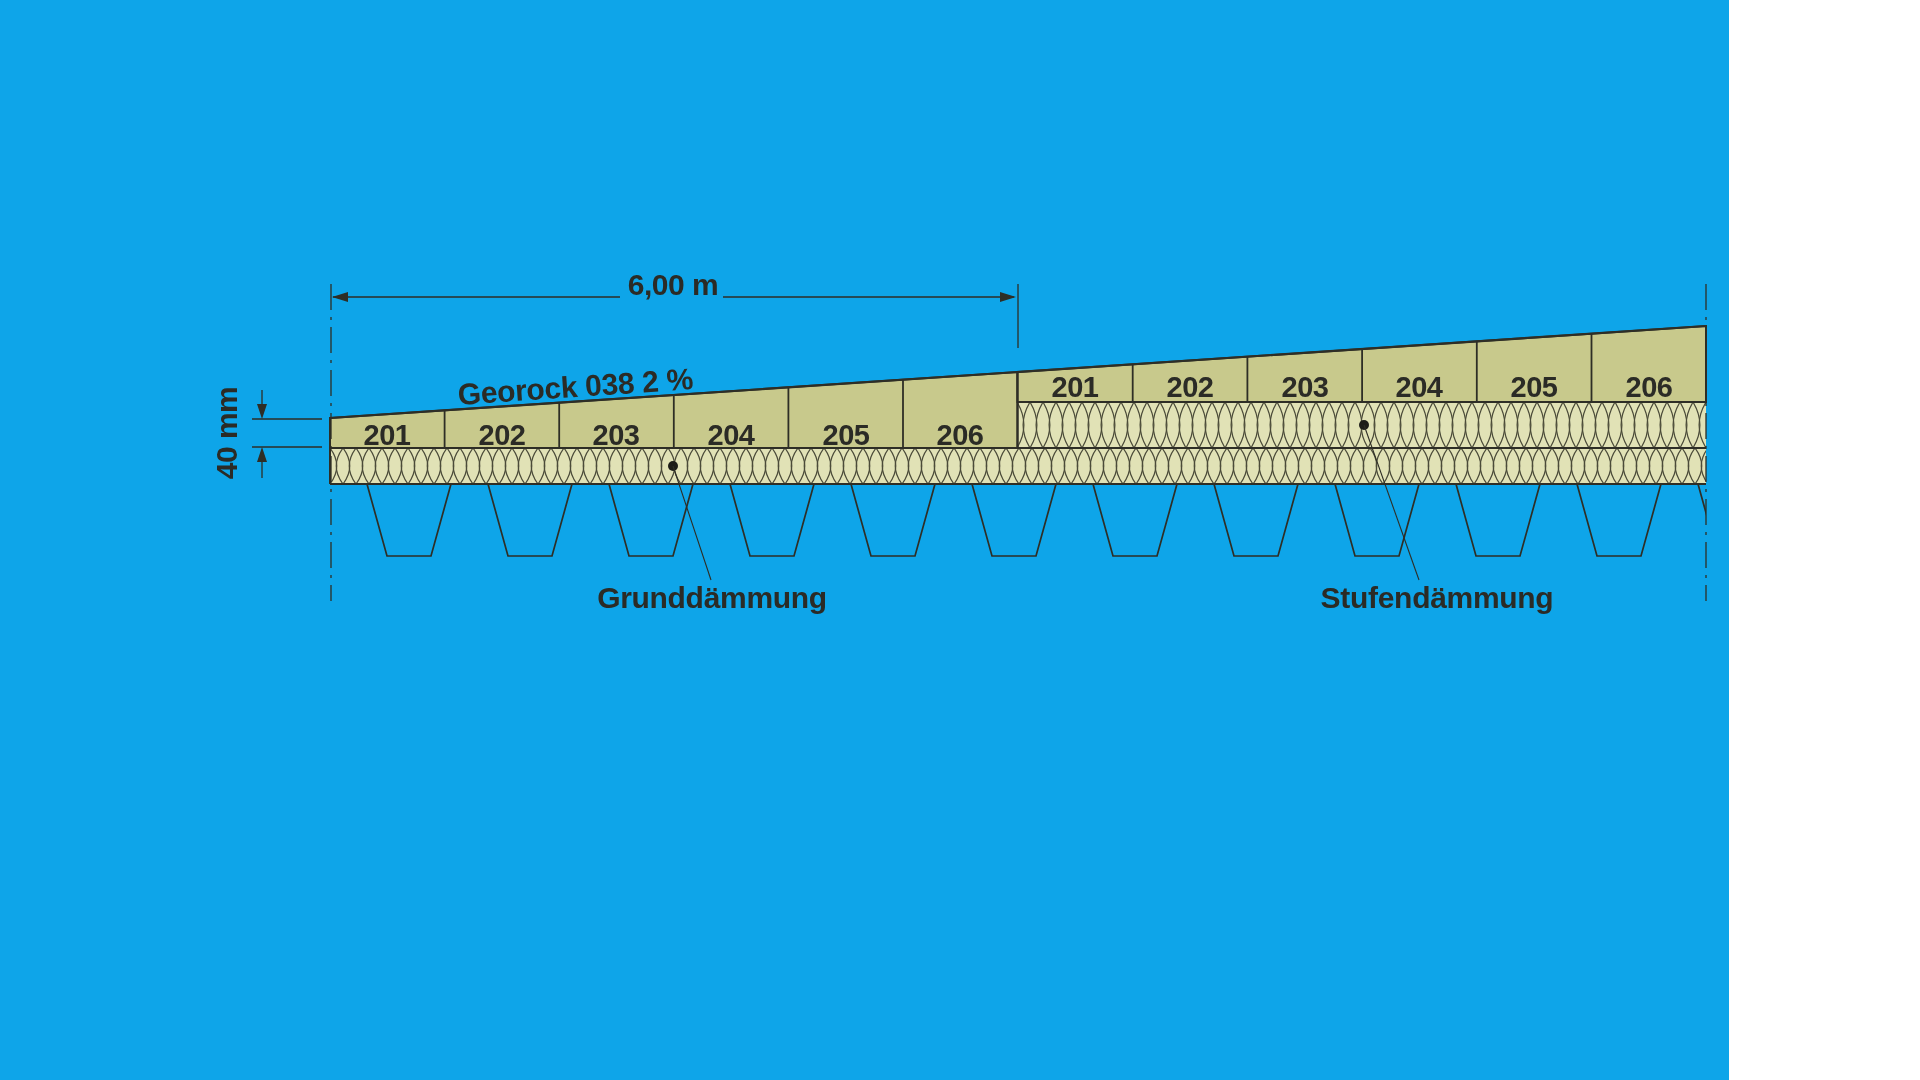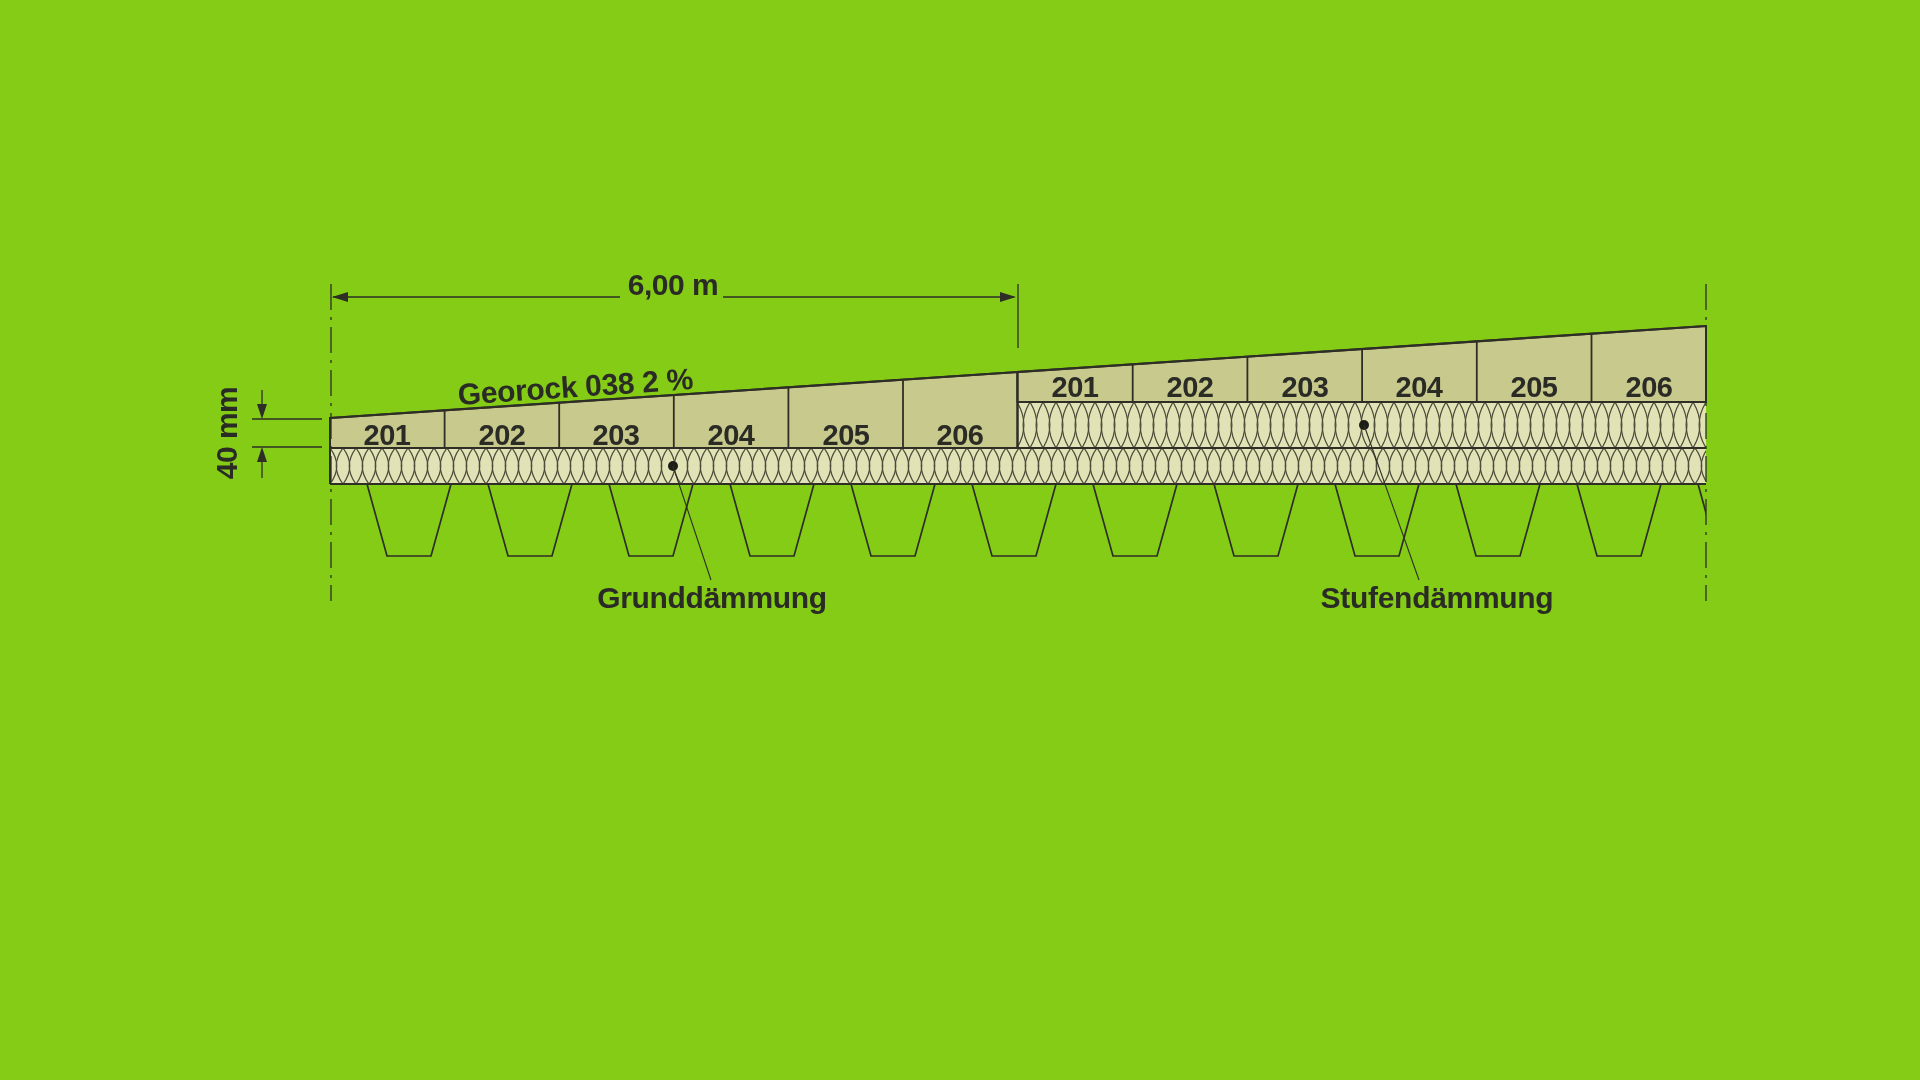--- a/index.html
+++ b/index.html
@@ -1,20 +1,20 @@
 <!DOCTYPE html>
 <html><head>
 <meta charset="utf-8">
 <style>
   html, body { margin: 0; padding: 0; background: #ffffff; }
   .stage {
     position: relative;
-    width: 1920px;
+    width: 1729px;
     height: 1080px;
-    background: #84cc16;
+    background: #0ea5e9;
     overflow: hidden;
     font-family: "Liberation Sans", sans-serif;
   }
   svg { display: block; }
   svg text {
     font-family: "Liberation Sans", sans-serif;
     font-weight: 700;
     fill: #2b2b26;
   }
   .lbl-panel   { font-size: 29px; letter-spacing: -0.5px; }

